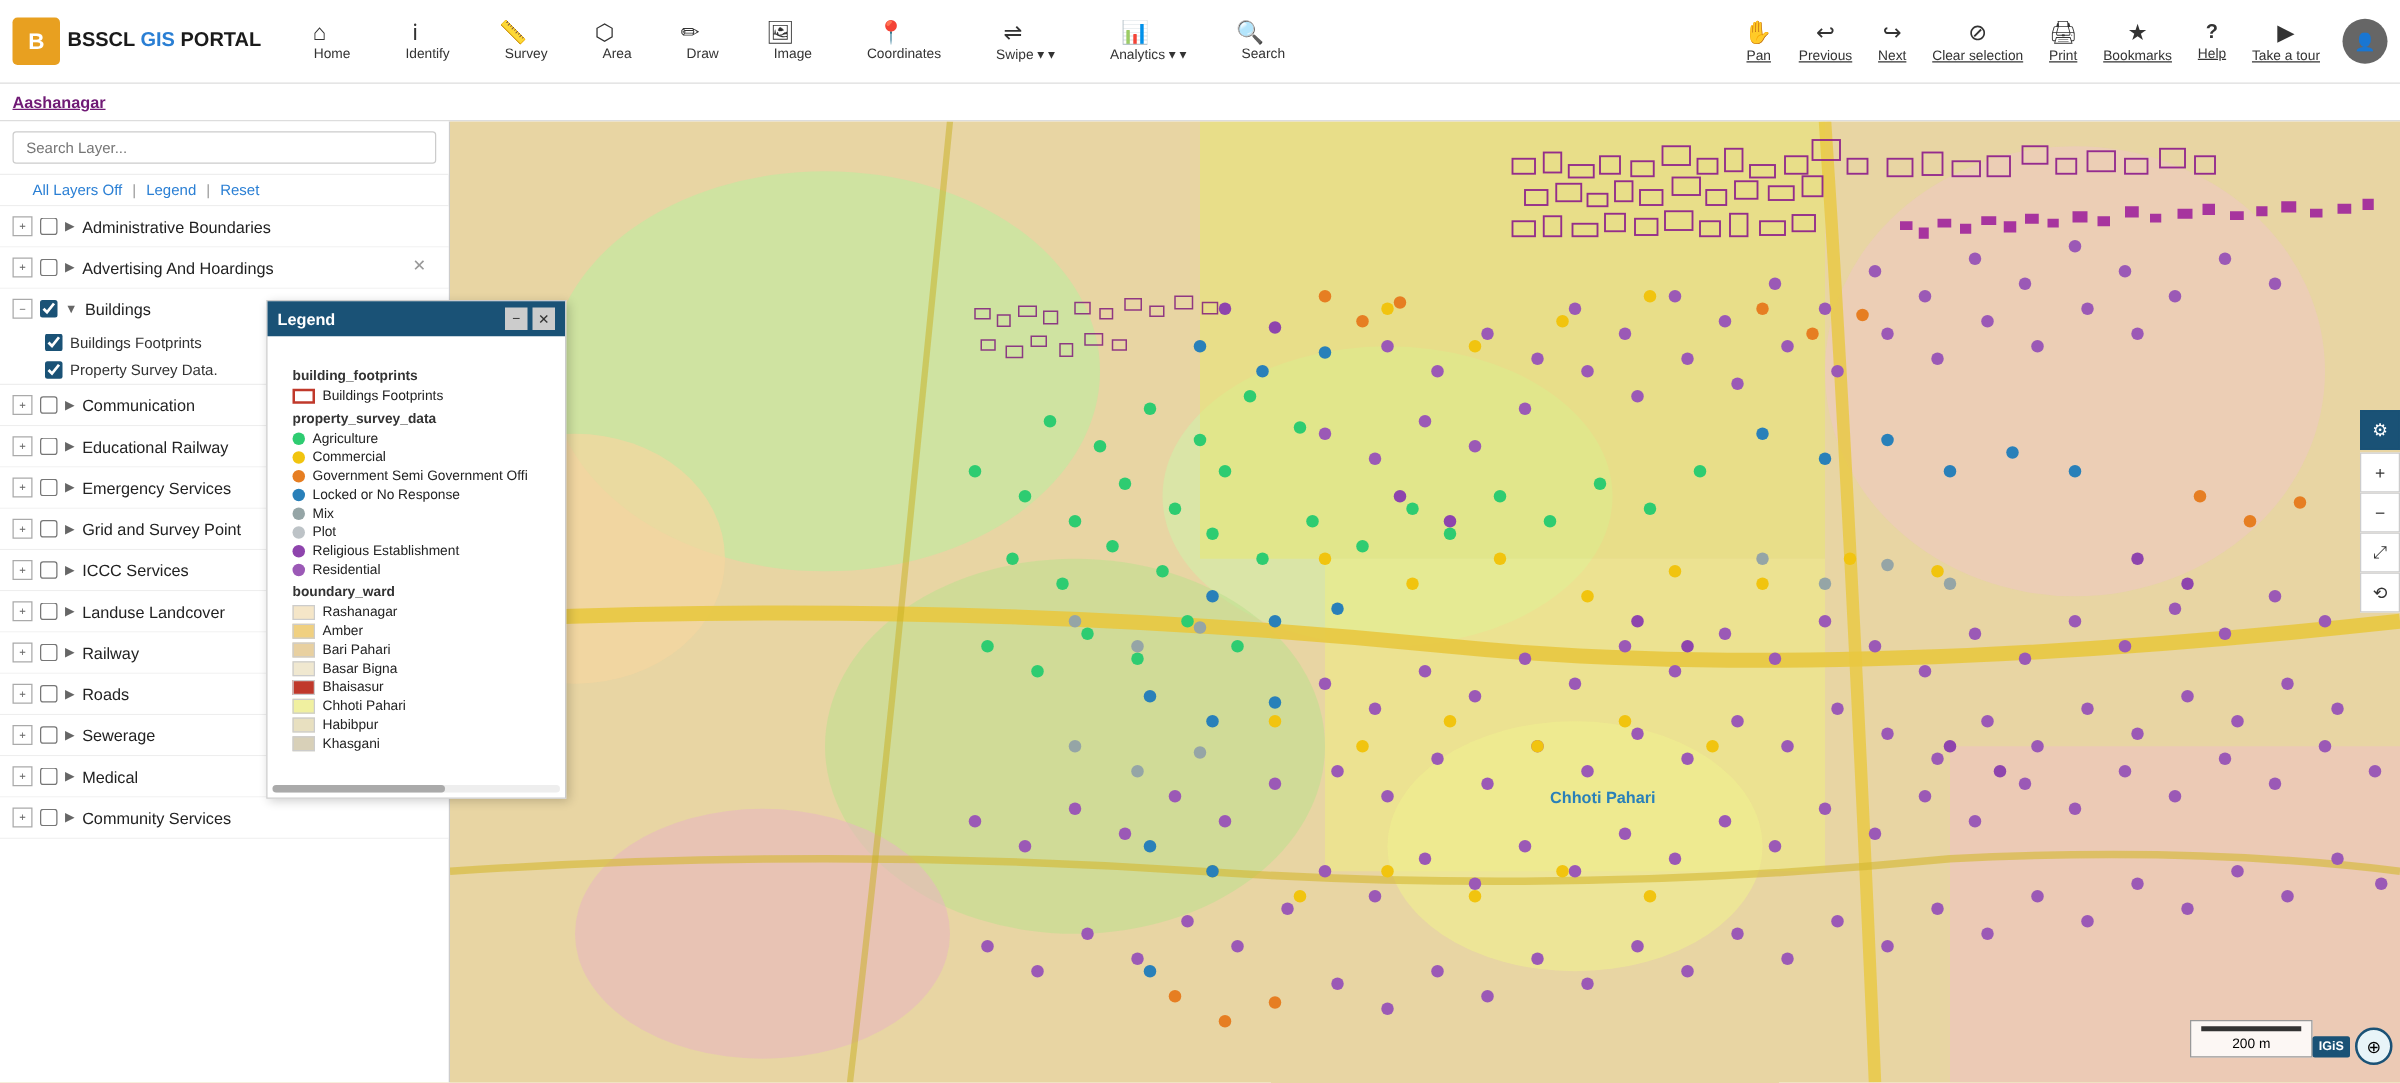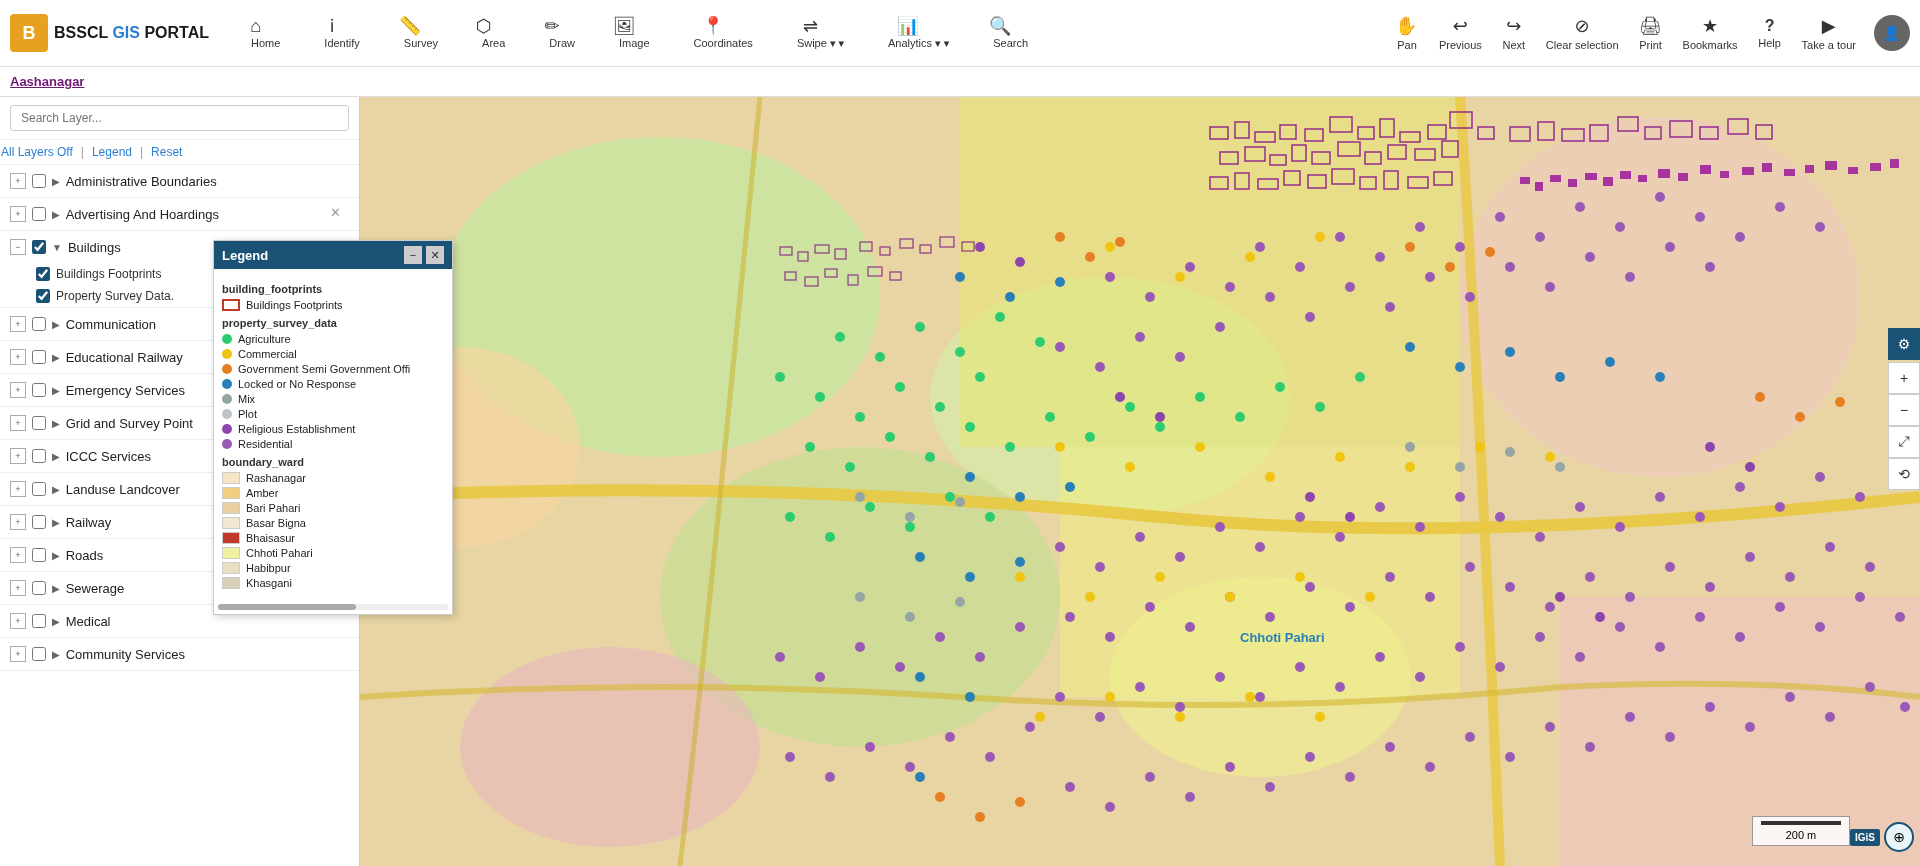--- a/index.html
+++ b/index.html
@@ -36,21 +36,21 @@
     .nav-item.with-arrow .nav-label::after { content: ' ▾'; }
 
     #right-tools {
       display: flex; align-items: center; gap: 0;
     }
     .tool-item {
       display: flex; flex-direction: column; align-items: center; justify-content: center;
       padding: 4px 10px; cursor: pointer; color: #333; min-width: 44px;
     }
     .tool-icon { font-size: 18px; }
-    .tool-label { font-size: 11px; margin-top: 2px; white-space: nowrap; }
+    .tool-label { font-size: 11px; margin-top: 2px; white-space: nowrap; text-decoration: underline; }
 
     #user-avatar {
       width: 36px; height: 36px; border-radius: 50%; background: #666;
       display: flex; align-items: center; justify-content: center; color: #fff;
       font-size: 14px; margin-left: 8px; cursor: pointer;
     }
 
     
     #address-bar {
       position: absolute; top: 67px; left: 0; right: 0; height: 30px;
@@ -76,21 +76,21 @@
     #sidebar-header-icon { font-size: 16px; cursor: pointer; }
 
     #layer-search {
       padding: 8px 10px; background: #fff; border-bottom: 1px solid #eee;
     }
     #layer-search-input {
       width: 100%; padding: 5px 30px 5px 10px; border: 1px solid #ccc; border-radius: 3px;
       font-size: 12px; outline: none;
     }
     #layer-controls {
-      padding: 5px 1px; display: flex; gap: 8px; align-items: center;
+      padding: 5px 26px; display: flex; gap: 8px; align-items: center;
       border-bottom: 1px solid #eee; font-size: 12px;
     }
     .layer-control-link { color: #2a7fd4; cursor: pointer; text-decoration: none; }
     .layer-control-sep { color: #999; }
 
     #layers-list { overflow-y: auto; flex: 1; }
     .layer-group {
       border-bottom: 1px solid #eee;
     }
     .layer-group-header {
@@ -122,21 +122,21 @@
     #legend-titlebar {
       background: #1a5276; color: #fff; padding: 5px 8px;
       display: flex; align-items: center; justify-content: space-between;
       font-size: 13px; font-weight: bold;
     }
     #legend-controls { display: flex; gap: 4px; }
     .legend-btn {
       width: 18px; height: 18px; background: #ccc; border: none; cursor: pointer;
       font-size: 11px; display: flex; align-items: center; justify-content: center; color: #333;
     }
-    #legend-body { padding: 8px; overflow-y: auto; max-height: 380px; }
+    #legend-body { padding: 20px; overflow-y: auto; max-height: 380px; }
     .legend-section-title { font-weight: bold; font-size: 11px; color: #333; margin: 6px 0 4px; }
     .legend-item { display: flex; align-items: center; gap: 6px; margin: 3px 0; }
     .legend-symbol-rect {
       width: 18px; height: 12px; border: 2px solid #c0392b; background: transparent; flex-shrink: 0;
     }
     .legend-dot {
       width: 10px; height: 10px; border-radius: 50%; flex-shrink: 0;
     }
     .legend-rect-fill {
       width: 18px; height: 12px; flex-shrink: 0;

